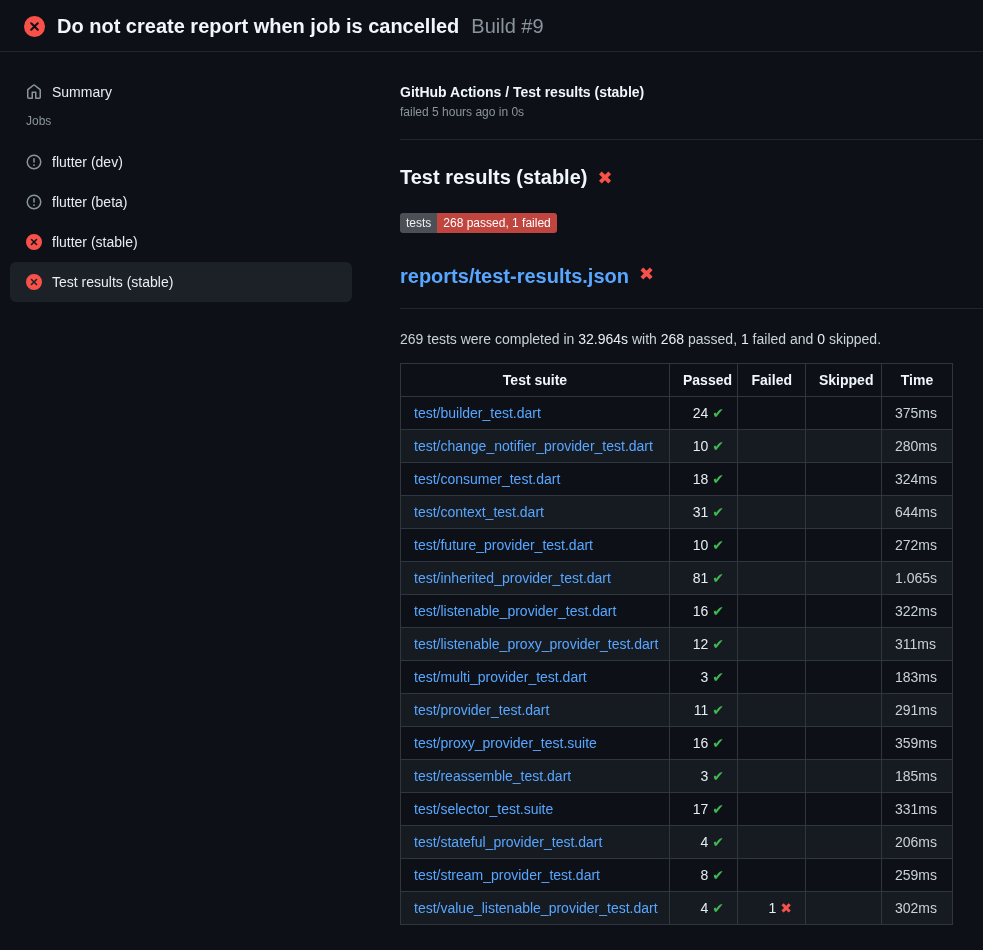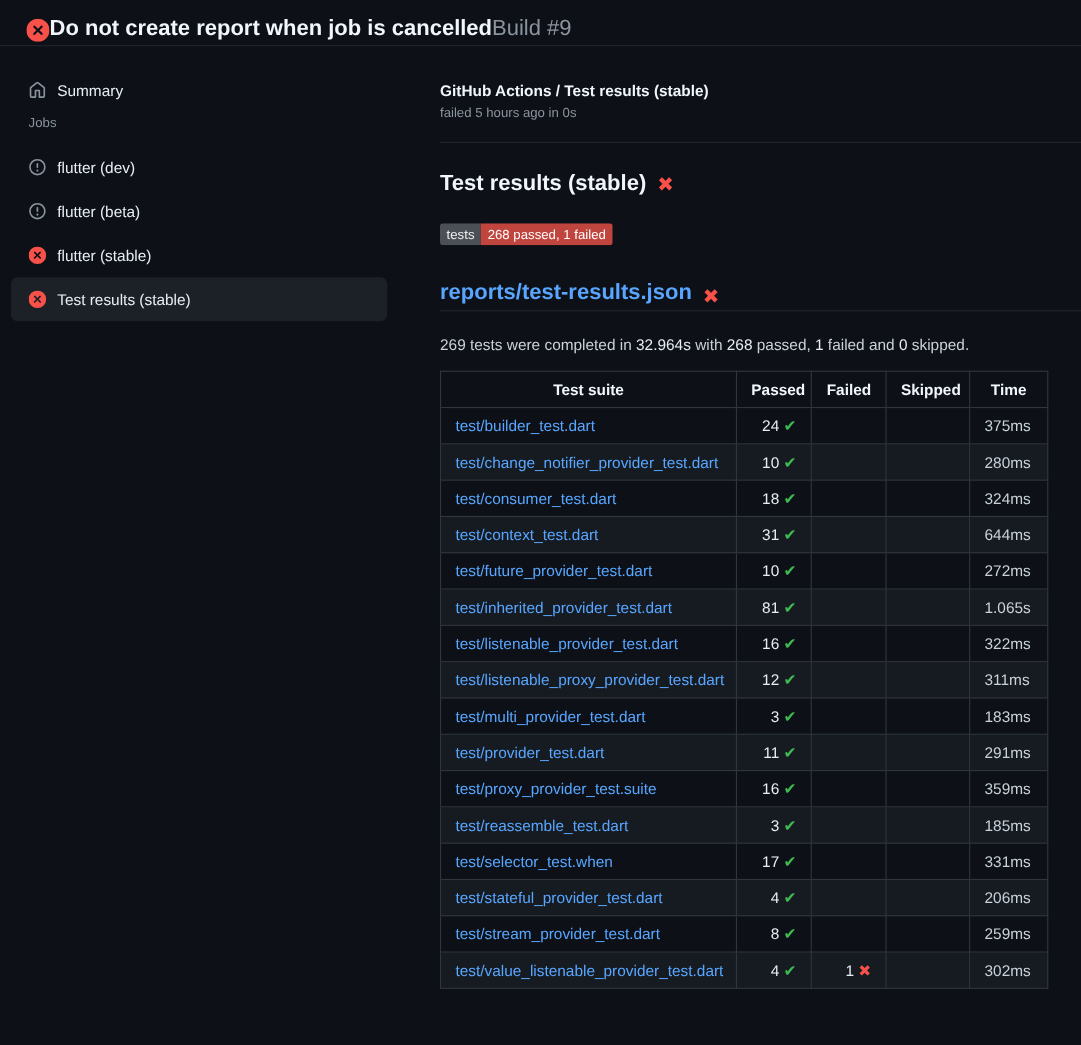--- a/index.html
+++ b/index.html
@@ -5,22 +5,22 @@
   * { margin:0; padding:0; box-sizing:border-box; }
   html,body { width:983px; height:950px; overflow:hidden; }
   body {
     background: var(--bg,#0d1117);
     color: var(--fg,#e6edf3);
     font-family: "Liberation Sans","DejaVu Sans",sans-serif;
     font-size:14px;
   }
   
   .run-header {
-    display:flex; align-items:flex-end; 
-    padding:15px 24px 3px 24px;
+    display:flex; align-items:center; gap:12px;
+    padding:15px 24px 13px 24px;
     border-bottom:1px solid var(--border-soft,#21262d);
   }
   .run-header .title { font-size:20px; font-weight:700; color:#f0f6fc; }
   .run-header .build { font-size:20px; font-weight:400; color:var(--muted,#8b949e); }
   .st-icon { flex-shrink:0; display:block; }
   
   .layout { display:flex; align-items:flex-start; }
   .sidebar { width:368px; flex-shrink:0; padding:22px 16px 0 10px; }
   .side-item {
     display:flex; align-items:center; gap:10px;
@@ -41,22 +41,22 @@
   .section-title-row { display:flex; align-items:center; gap:10px; margin-top:26px; }
   .section-title { font-size:20px; font-weight:700; color:#f0f6fc; }
   .fail-x { color:var(--danger,#f85149); font-weight:700; font-size:18px; line-height:1; }
   .badge {
     display:inline-flex; margin-top:24px; font-size:12px; line-height:14px;
     border-radius:3px; overflow:hidden;
   }
   .badge .lbl { background:var(--badge-label-bg,#4a5056); color:#f0f0f0; padding:3px 6px; }
   .badge .val { background:var(--badge-value-bg,#c0453e); color:#fff; padding:3px 6px; }
   .report-title-row {
-    display:flex; align-items:flex-end; gap:10px;
-    margin-top:32px; padding-bottom:4px;
+    display:flex; align-items:flex-start; gap:10px;
+    margin-top:32px; padding-bottom:20px;
     border-bottom:1px solid var(--border-soft,#21262d);
   }
   .report-link { font-size:20px; font-weight:700; color:var(--accent,#58a6ff); text-decoration:none; }
   .summary-line { margin-top:22px; color:#c9d1d9; }
   .summary-line b { color:var(--fg,#e6edf3); font-weight:400; }
   
   table.results { border-collapse:collapse; table-layout:fixed; width:552px; margin-top:16px; font-size:14px; }
   .results th, .results td { border:1px solid var(--border,#30363d); padding:6px 13px; line-height:20px; }
   .results th { font-weight:700; text-align:center; color:#f0f6fc; }
   .results tbody tr:nth-child(even) { background:var(--row-alt-bg,#161b22); }
@@ -232,21 +232,21 @@
             <td class="c-time">359ms</td>
           </tr>
           <tr>
             <td class="c-suite"><a href="#">test/reassemble_test.dart</a></td>
             <td class="c-num"><span class="num">3</span> <span class="check">✔</span></td>
             <td class="c-num"></td>
             <td class="c-skip"></td>
             <td class="c-time">185ms</td>
           </tr>
           <tr>
-            <td class="c-suite"><a href="#">test/selector_test.when</a></td>
+            <td class="c-suite"><a href="#">test/selector_test.suite</a></td>
             <td class="c-num"><span class="num">17</span> <span class="check">✔</span></td>
             <td class="c-num"></td>
             <td class="c-skip"></td>
             <td class="c-time">331ms</td>
           </tr>
           <tr>
             <td class="c-suite"><a href="#">test/stateful_provider_test.dart</a></td>
             <td class="c-num"><span class="num">4</span> <span class="check">✔</span></td>
             <td class="c-num"></td>
             <td class="c-skip"></td>

